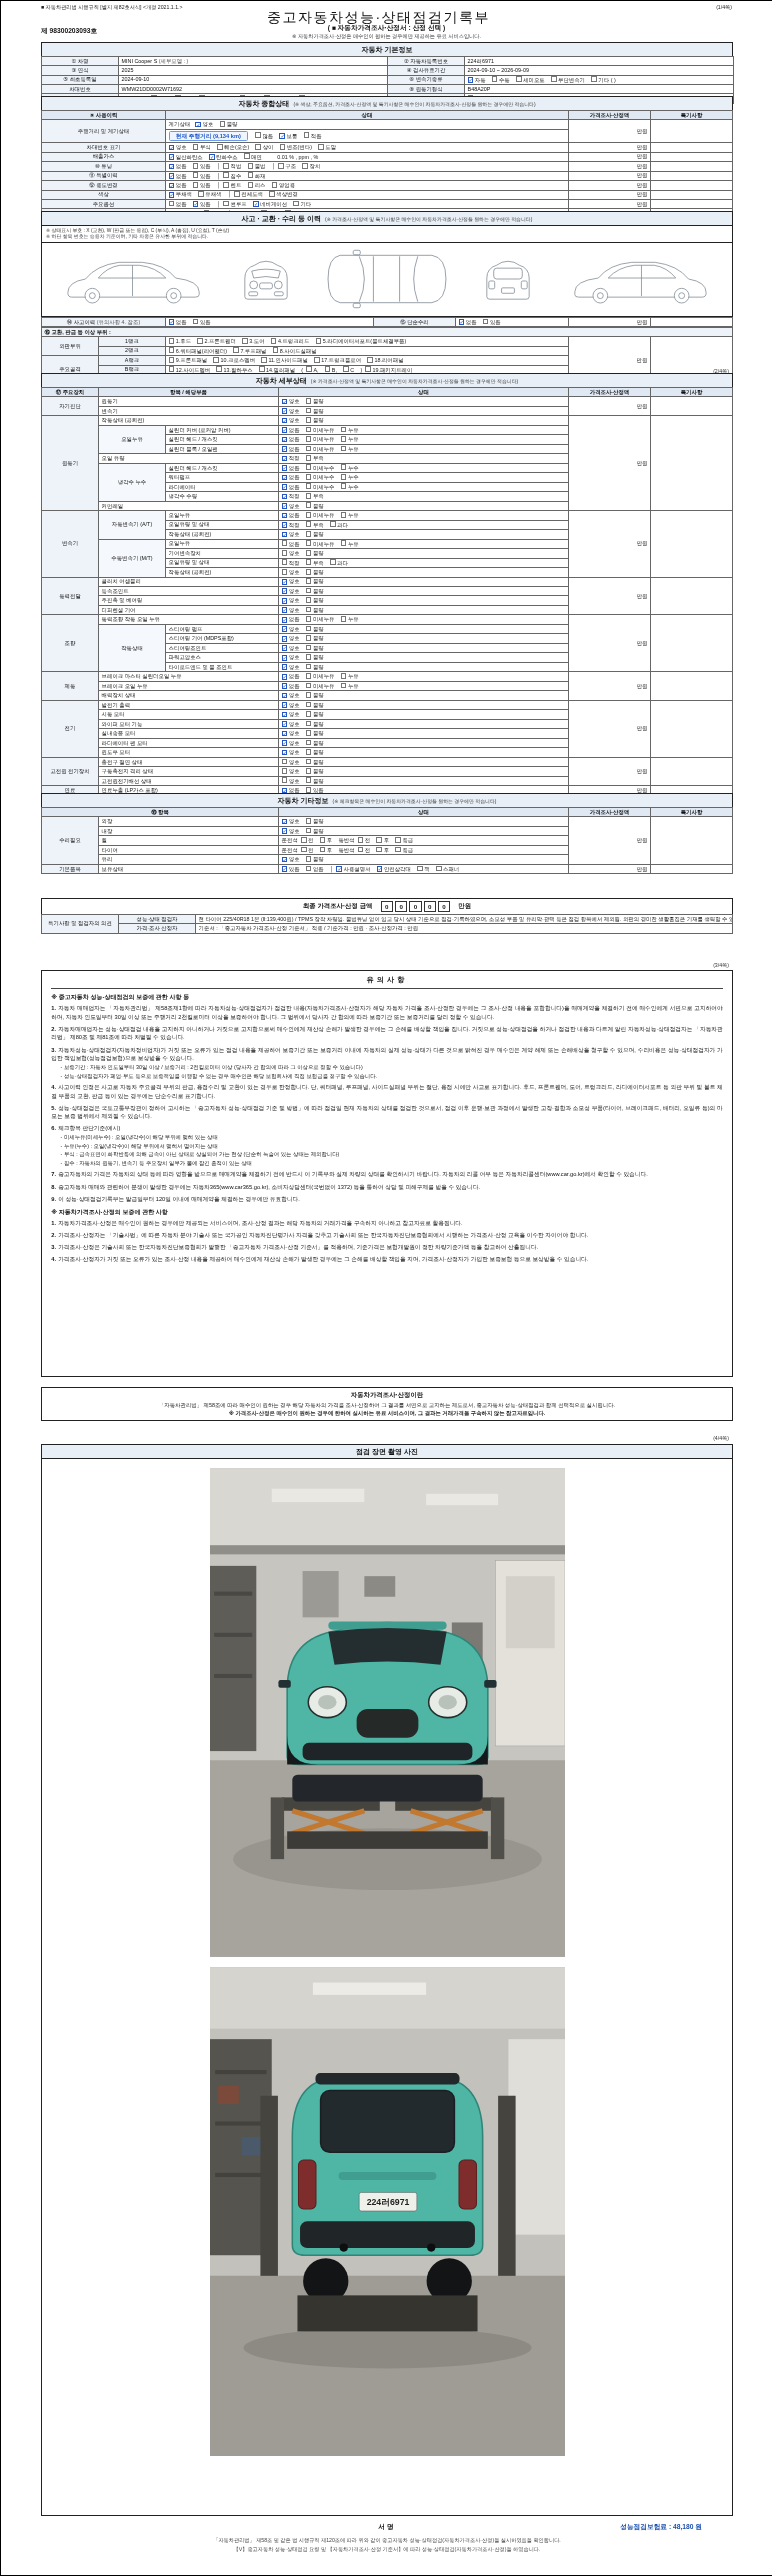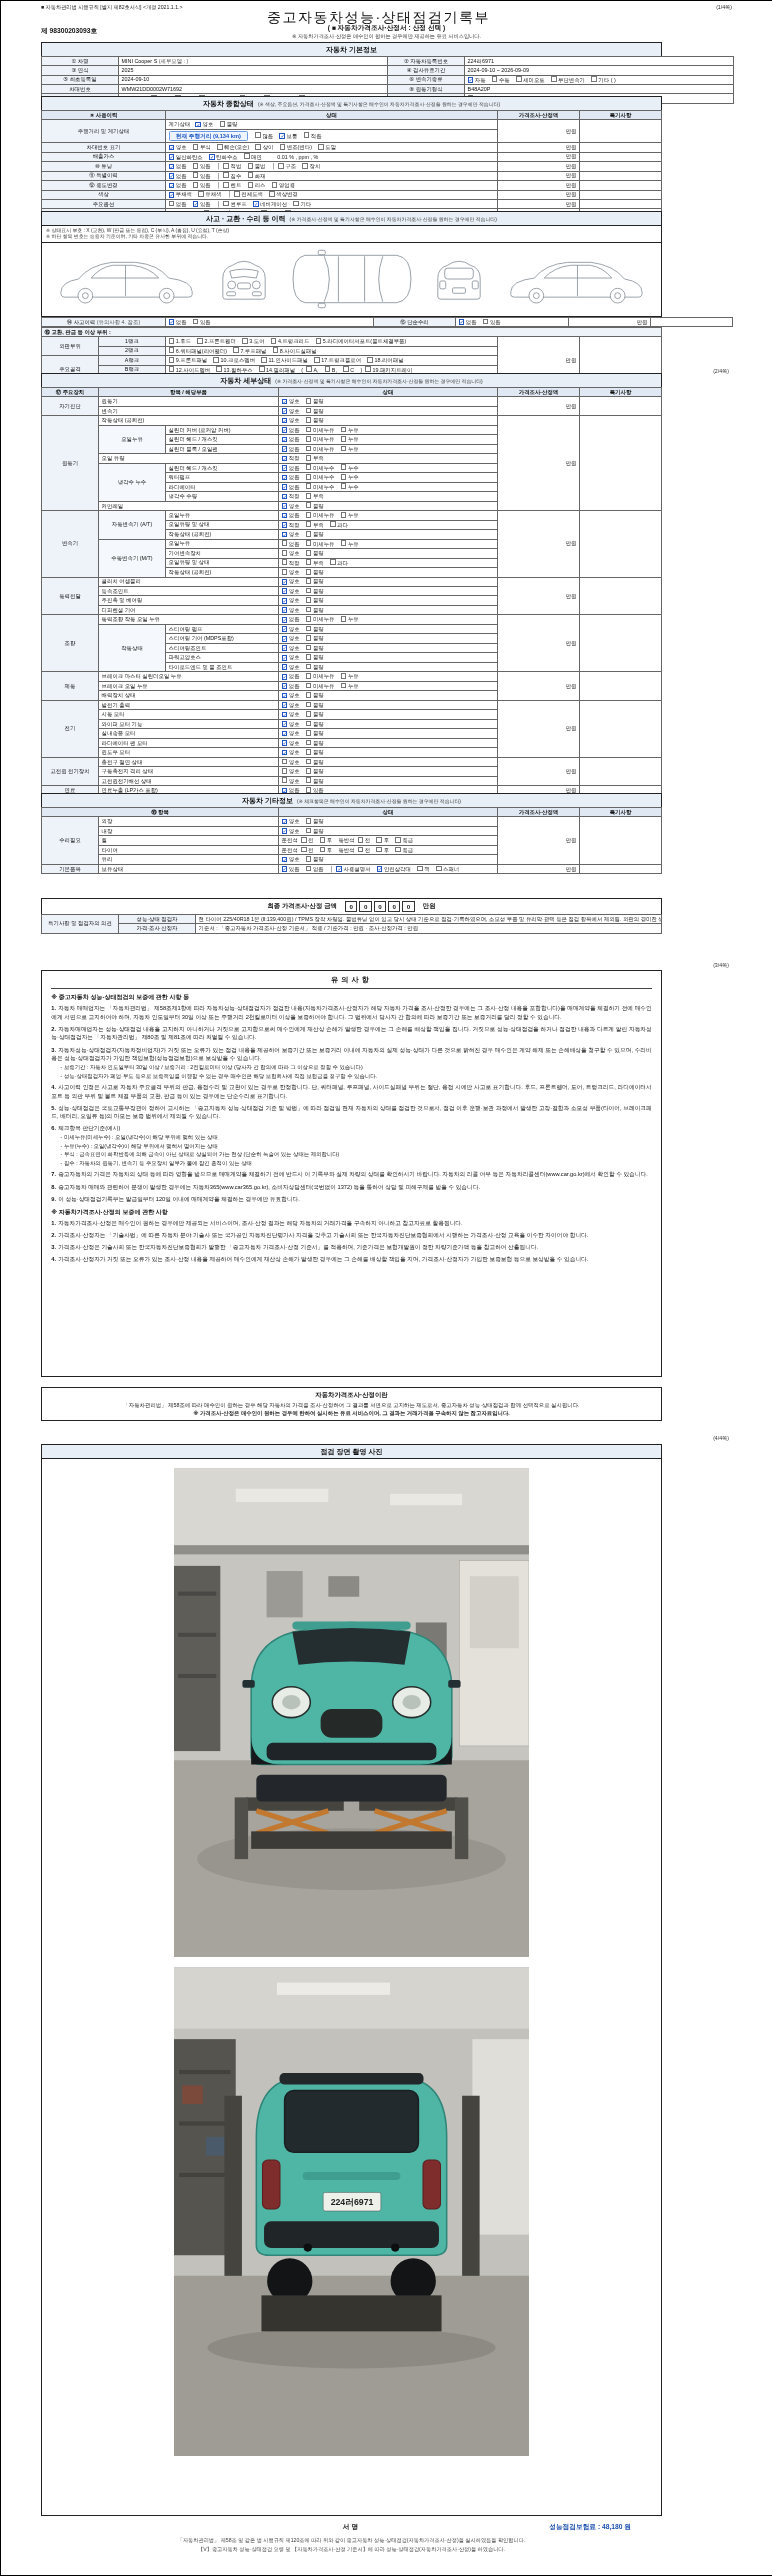--- a/index.html
+++ b/index.html
@@ -1,18 +1,18 @@
 <!DOCTYPE html>
 <html lang="ko" style="font-size:8.2px"><head>
 <meta charset="utf-8">
 <style>
   html,body{margin:0;padding:0;background:#fff;}
   body{font-family:"Liberation Sans","DejaVu Sans",sans-serif;color:#111;}
   .sheet{position:relative;width:773px;height:2576px;box-sizing:border-box;border:1.5px solid #000;background:#fff;overflow:hidden;}
-  .sec{position:absolute;left:40px;width:621px;}
+  .sec{position:absolute;left:40px;width:692px;}
   
   .topmeta{position:absolute;left:40px;right:40px;top:3.1px;font-size:5.2px;color:#222;display:flex;justify-content:space-between;}
   .docno{position:absolute;left:40px;top:26px;font-size:6.7px;font-weight:bold;}
   .title{position:absolute;left:0;right:16px;top:8.2px;text-align:center;font-size:14px;font-weight:normal;letter-spacing:1.5px;}
   .subtitle{position:absolute;left:0;right:0;top:23px;text-align:center;font-size:6.7px;font-weight:bold;}
   .subnote{position:absolute;left:0;right:0;top:32px;text-align:center;font-size:5.2px;color:#333;}
   
   .band{box-sizing:border-box;border:0.5px solid #222;border-bottom:none;background:#e9eff6;text-align:center;font-weight:bold;font-size:7px;padding:1.5px 0;}
   .band .bandnote{font-weight:normal;font-size:4.9px;color:#333;margin-left:4.1px;}
   table.frm{width:100%;border-collapse:collapse;table-layout:fixed;}

